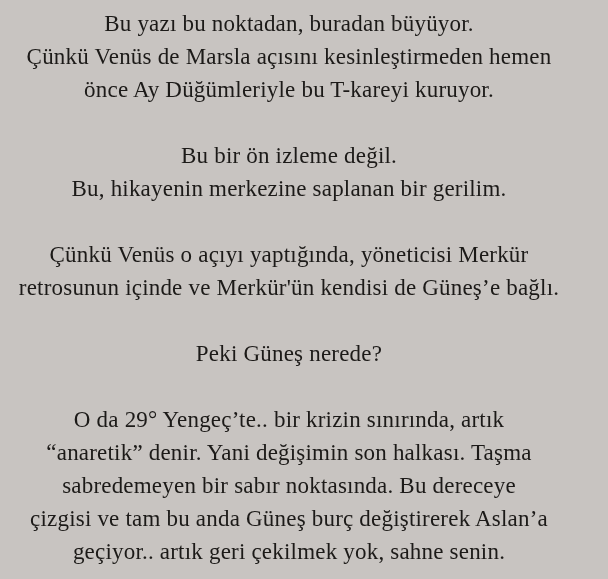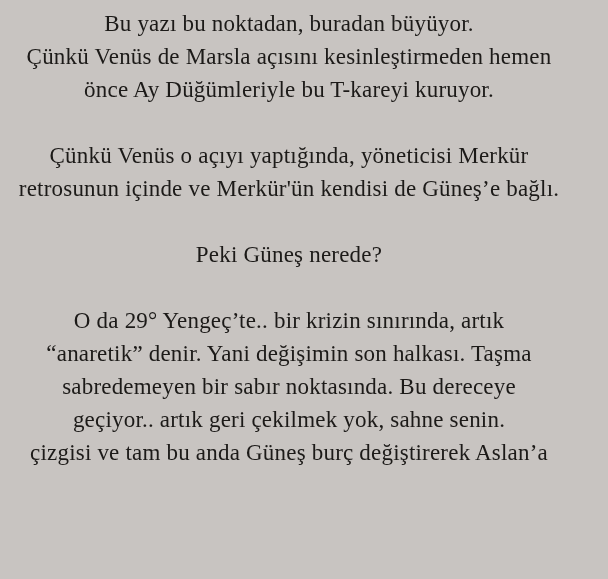--- a/index.html
+++ b/index.html
@@ -41,31 +41,35 @@
 <body>
 
 <div class="page">
 
   <div class="paragraph">
     <div class="text-line">Bu yazı bu noktadan, buradan büyüyor.</div>
     <div class="text-line">Çünkü Venüs de Marsla açısını kesinleştirmeden hemen</div>
     <div class="text-line">önce Ay Düğümleriyle bu T-kareyi kuruyor.</div>
   </div>
 
+  <div class="paragraph">
+    <div class="text-line">Bu bir ön izleme değil.</div>
+    <div class="text-line">Bu, hikayenin merkezine saplanan bir gerilim.</div>
+  </div>
 
   <div class="paragraph">
     <div class="text-line">Çünkü Venüs o açıyı yaptığında, yöneticisi Merkür</div>
     <div class="text-line">retrosunun içinde ve Merkür'ün kendisi de Güneş’e bağlı.</div>
   </div>
 
   <div class="paragraph">
     <div class="text-line">Peki Güneş nerede?</div>
   </div>
 
   <div class="paragraph">
     <div class="text-line">O da 29° Yengeç’te.. bir krizin sınırında, artık</div>
     <div class="text-line">“anaretik” denir. Yani değişimin son halkası. Taşma</div>
     <div class="text-line">sabredemeyen bir sabır noktasında. Bu dereceye</div>
+    <div class="text-line">çizgisi ve tam bu anda Güneş burç değiştirerek Aslan’a</div>
     <div class="text-line">geçiyor.. artık geri çekilmek yok, sahne senin.</div>
-    <div class="text-line">çizgisi ve tam bu anda Güneş burç değiştirerek Aslan’a</div>
   </div>
 
 </div>
 
 </body></html>

